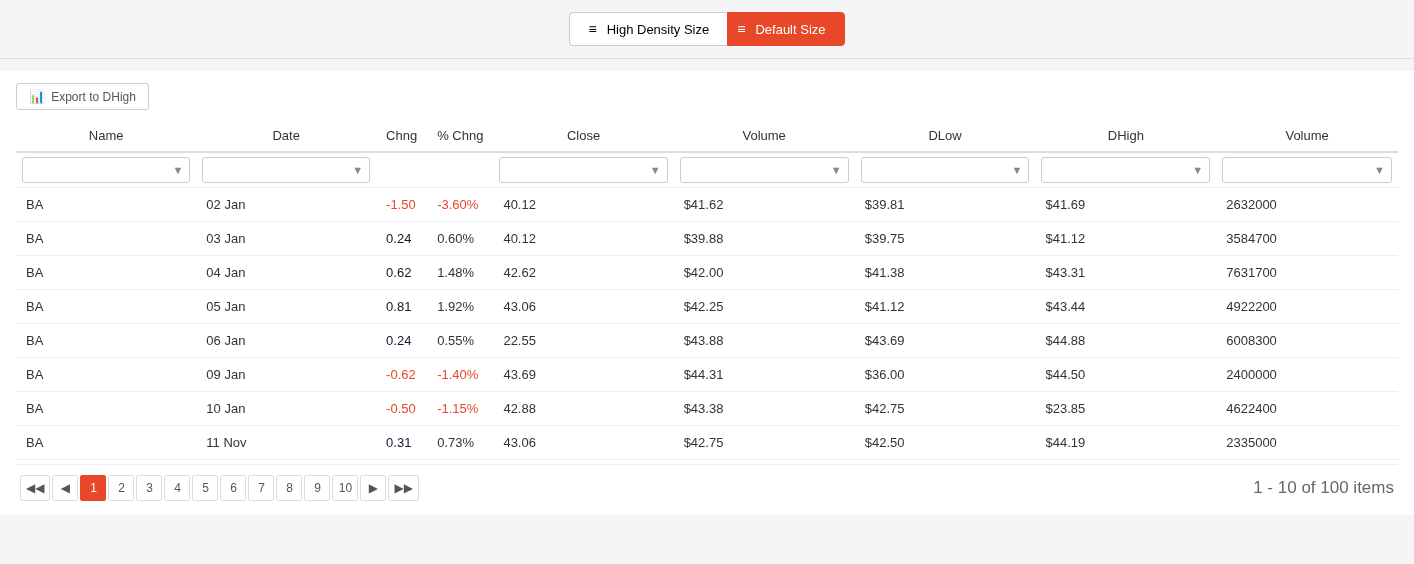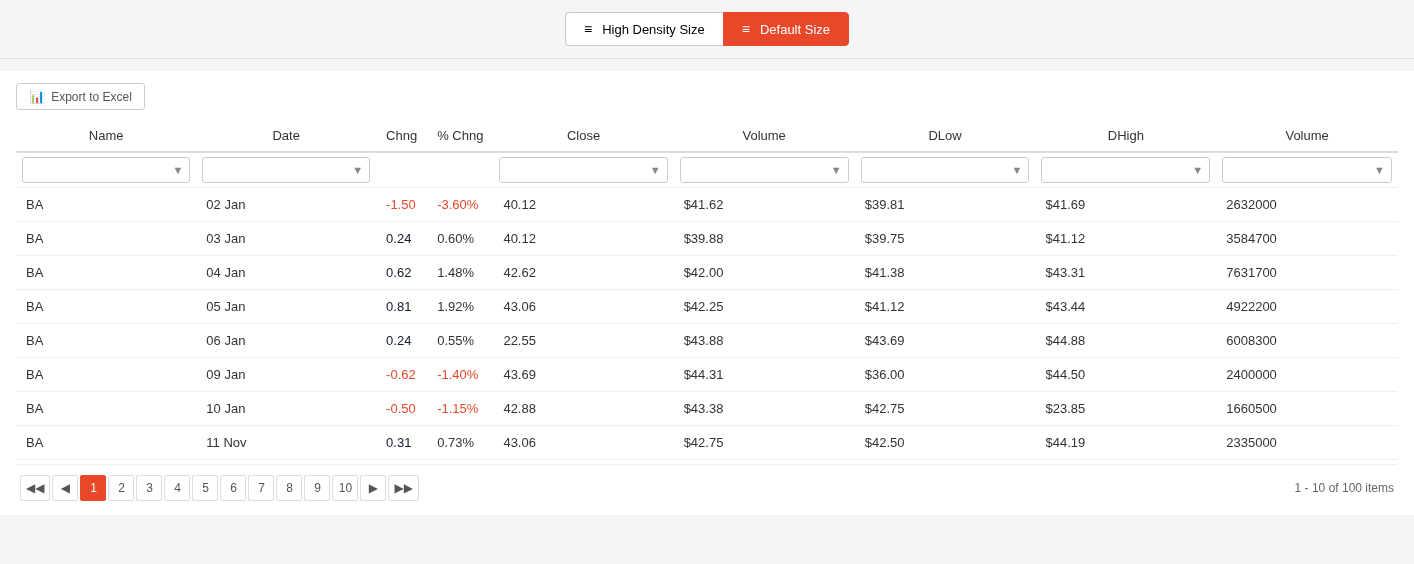--- a/index.html
+++ b/index.html
@@ -22,20 +22,21 @@
       border: 1px solid #ccc;
       cursor: pointer;
       font-size: 13px;
       background: #fff;
     }
 
     .density-btn.active {
       background: #e8472a;
       color: #fff;
       border-color: #e8472a;
+      padding-left: 9px;
     }
 
     .density-btn:first-child {
       border-radius: 4px 0 0 4px;
       border-right: none;
       align-items: flex-end;
     }
     .density-btn:last-child {
       border-radius: 0 4px 4px 0;
     }
@@ -151,21 +152,21 @@
       padding: 0 5px;
     }
 
     .pag-btn.active {
       background: #e8472a;
       color: #fff;
       border-color: #e8472a;
     }
 
     .pag-info {
-      font-size: 12px;
+      font-size: 17px;
       color: #666;
       text-align: right;
     }
 
     .lines-icon::before {
       content: "≡";
       font-size: 14px;
       margin-right: 4px;
     }
   </style>
@@ -180,21 +181,21 @@
   <button class="density-btn active">
     <span class="lines-icon"></span>
     <span>Default Size</span>
   </button>
 </div>
 
 <div class="content-area">
   <div class="toolbar">
     <button class="export-btn">
       <span style="font-size:13px;">📊</span>
-      <span>Export to Excel</span>
+      <span>Export to DHigh</span>
     </button>
   </div>
 
   <table>
     <thead>
       <tr>
         <th>Name</th>
         <th>Date</th>
         <th>Chng</th>
         <th>% Chng</th>
@@ -320,21 +321,21 @@
         </tr>
         <tr>
           <td>BA</td>
           <td>10 Jan</td>
           <td class="negative">-0.50</td>
           <td class="negative">-1.15%</td>
           <td>42.88</td>
           <td>$43.38</td>
           <td>$42.75</td>
           <td>$23.85</td>
-          <td>1660500</td>
+          <td>4622400</td>
         </tr>
         <tr>
           <td>BA</td>
           <td>11 Nov</td>
           <td class="positive">0.31</td>
           <td>0.73%</td>
           <td>43.06</td>
           <td>$42.75</td>
           <td>$42.50</td>
           <td>$44.19</td>

